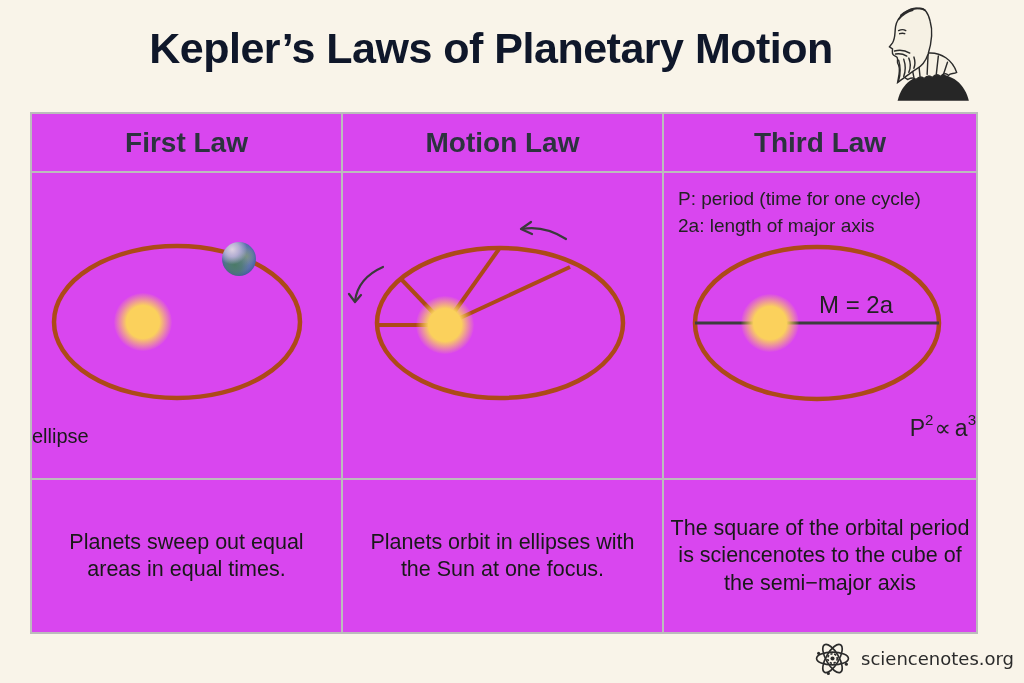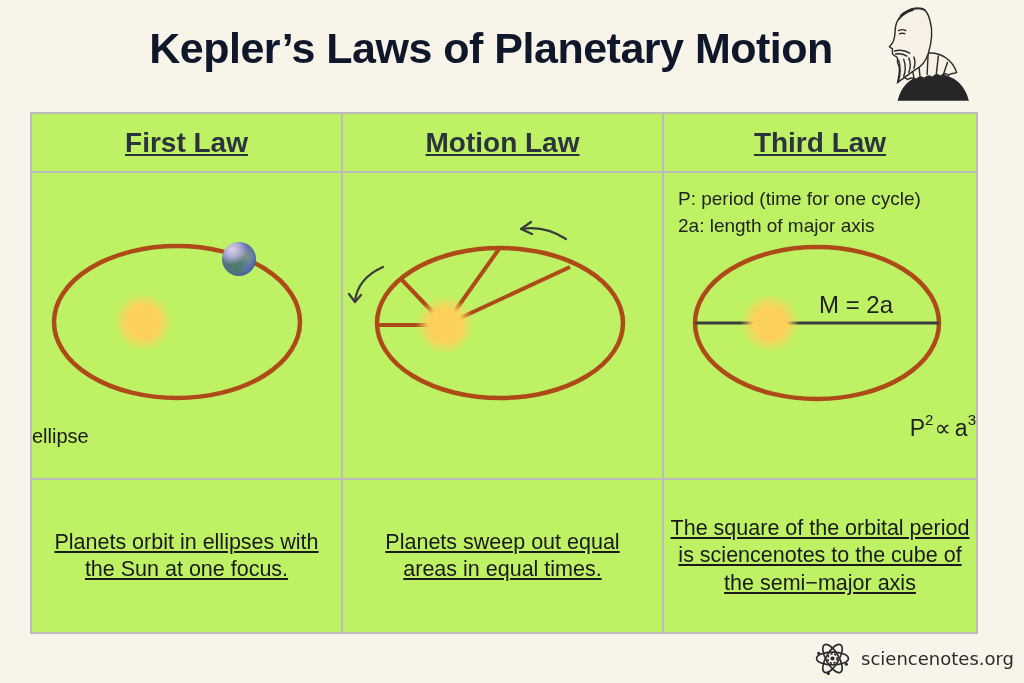--- a/index.html
+++ b/index.html
@@ -15,21 +15,21 @@
   }
   .portrait{ position:absolute; left:864px; top:3px; width:112px; height:98px; }
   
   .law-table{
     position:absolute; left:30px; top:112px; width:948px; height:522px;
     background:#bcbcbc; display:grid;
     grid-template-columns:309px 319px 1fr;
     grid-template-rows:57px 305px 1fr;
     gap:2px; padding:2px; box-sizing:border-box;
   }
-  .cell{ background:#bef264; position:relative;text-decoration:underline; }
+  .cell{ background:#d946ef; position:relative; }
   .head-cell{
     display:flex; align-items:center; justify-content:center;
     font-size:28px; font-weight:bold; color:#2c333e;
   }
   .diagram-cell svg.orbit-layer{ position:absolute; left:0; top:0; }
   .sun{
     position:absolute; width:58px; height:58px; border-radius:50%;
     background:radial-gradient(circle, #fbd15c 0%, #fbd15c 40%, rgba(251,209,92,0) 72%);
   }
   .earth{
@@ -153,24 +153,24 @@
         <div>P: period (time for one cycle)</div>
         <div>2a: length of major axis</div>
       </div>
       <div class="axis-label">M = 2a</div>
       <div class="formula">
         <span>P</span><sup>2</sup><span class="prop">∝</span><span>a</span><sup>3</sup>
       </div>
     </div>
 
     <div class="cell desc-cell">
-      <div class="desc desc-1">Planets orbit in ellipses with the Sun at one focus.</div>
+      <div class="desc desc-2">Planets sweep out equal areas in equal times.</div>
     </div>
     <div class="cell desc-cell">
-      <div class="desc desc-2">Planets sweep out equal areas in equal times.</div>
+      <div class="desc desc-1">Planets orbit in ellipses with the Sun at one focus.</div>
     </div>
     <div class="cell desc-cell">
       <div class="desc desc-3">The square of the orbital period is sciencenotes to the cube of the semi−major axis</div>
     </div>
 
   </div>
 
   <div class="footer">
     <svg width="37" height="37" viewBox="0 0 36 36">
       <g stroke="#2b2b2b" fill="none" stroke-width="1.6">

